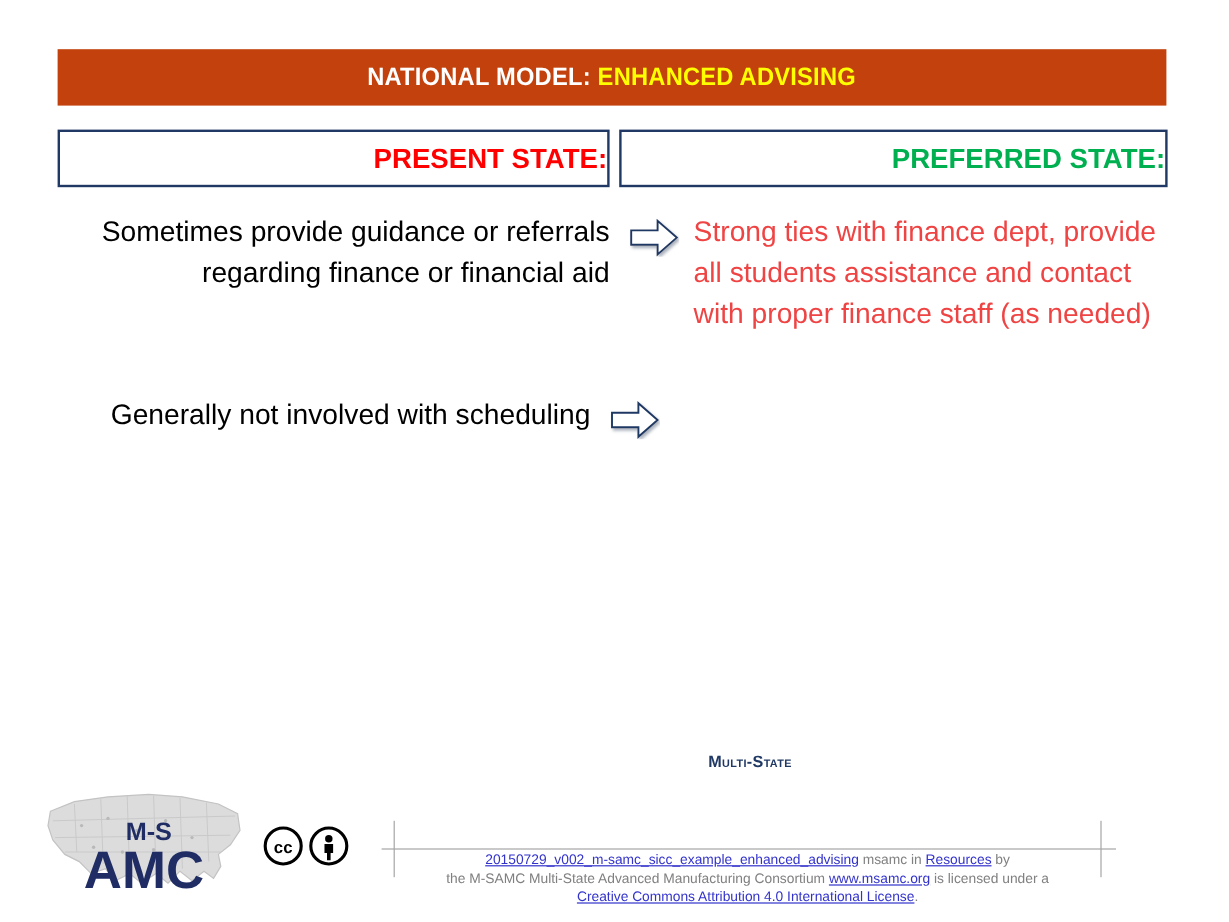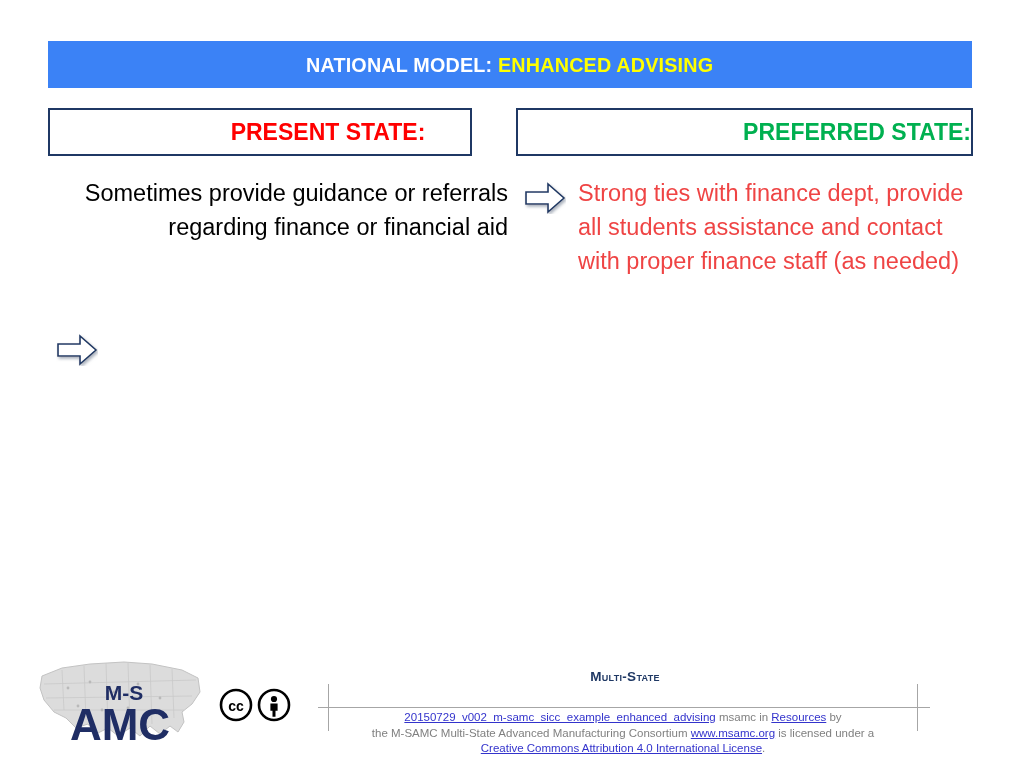--- a/index.html
+++ b/index.html
@@ -16,21 +16,21 @@
     color: #000000;
   }
 
   
   .title-bar {
     position: absolute;
     left: 48px;
     top: 41px;
     width: 924px;
     height: 47px;
-    background: #3b82f6;
+    background: #c2410c;
     display: flex;
     align-items: center;
     justify-content: center;
   }
   .title-text {
     font-size: 21px;
     font-weight: bold;
     letter-spacing: 0.2px;
     white-space: nowrap;
     transform: scaleX(0.94);
@@ -43,21 +43,21 @@
   .head-box {
     position: absolute;
     top: 108px;
     height: 48px;
     background: #ffffff;
     border: 2px solid #1f3864;
     box-sizing: border-box;
     display: flex;
     align-items: center;
   }
-  .head-box.present { left: 48px;  width: 424px; justify-content: center; padding-left: 136px; }
+  .head-box.present { left: 48px;  width: 460px; justify-content: flex-end; padding-left: 136px; }
   .head-box.preferred { left: 516px; width: 457px; justify-content: flex-end; }
   .head-text {
     font-size: 23px;
     font-weight: bold;
     white-space: nowrap;
   }
   .head-red { color: #ff0000; }
   .head-green { color: #00b050; }
 
   
@@ -114,21 +114,21 @@
     width: 74px;
     height: 36px;
     display: flex;
     gap: 4px;
     align-items: center;
   }
 
   .consortium {
     position: absolute;
     left: 330px;
-    top: 668px;
+    top: 626px;
     width: 590px;
     text-align: center;
     color: #1f3864;
     font-weight: bold;
     line-height: 17px;
   }
   .consortium .line1 { font-size: 13.5px; font-variant: small-caps; letter-spacing: 0.3px; }
   .consortium .line2 { font-size: 13.5px; font-variant: small-caps; letter-spacing: 0.3px; }
 
   .rule-h {
@@ -189,20 +189,21 @@
           <feDropShadow dx="1.5" dy="2" stdDeviation="1.4" flood-color="#9aa3b0" flood-opacity="0.85"></feDropShadow>
         </filter>
       </defs>
       <path d="M2,10 L24,10 L24,2 L40,16 L24,30 L24,22 L2,22 Z" fill="#ffffff" stroke="#1f3864" stroke-width="1.6" filter="url(#ash1)"></path>
     </svg>
   </div>
   <div class="col-right">Strong ties with finance dept, provide all students assistance and contact with proper finance staff (as needed)</div>
 </div>
 
 <div class="row row-2">
+  <div class="col-left">Generally not involved with scheduling</div>
   <div class="arrow-cell">
     <svg class="arrow-svg" width="42" height="32" viewBox="0 0 42 32" aria-hidden="true">
       <defs>
         <filter id="ash2" x="-30%" y="-30%" width="180%" height="180%">
           <feDropShadow dx="1.5" dy="2" stdDeviation="1.4" flood-color="#9aa3b0" flood-opacity="0.85"></feDropShadow>
         </filter>
       </defs>
       <path d="M2,10 L24,10 L24,2 L40,16 L24,30 L24,22 L2,22 Z" fill="#ffffff" stroke="#1f3864" stroke-width="1.6" filter="url(#ash2)"></path>
     </svg>
   </div>

